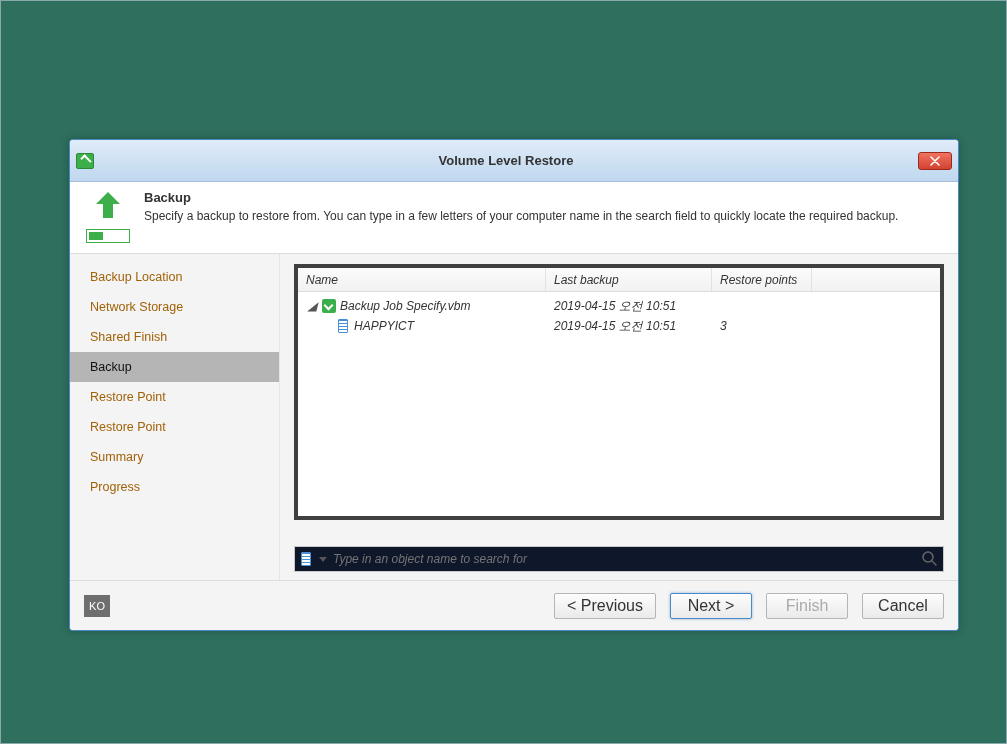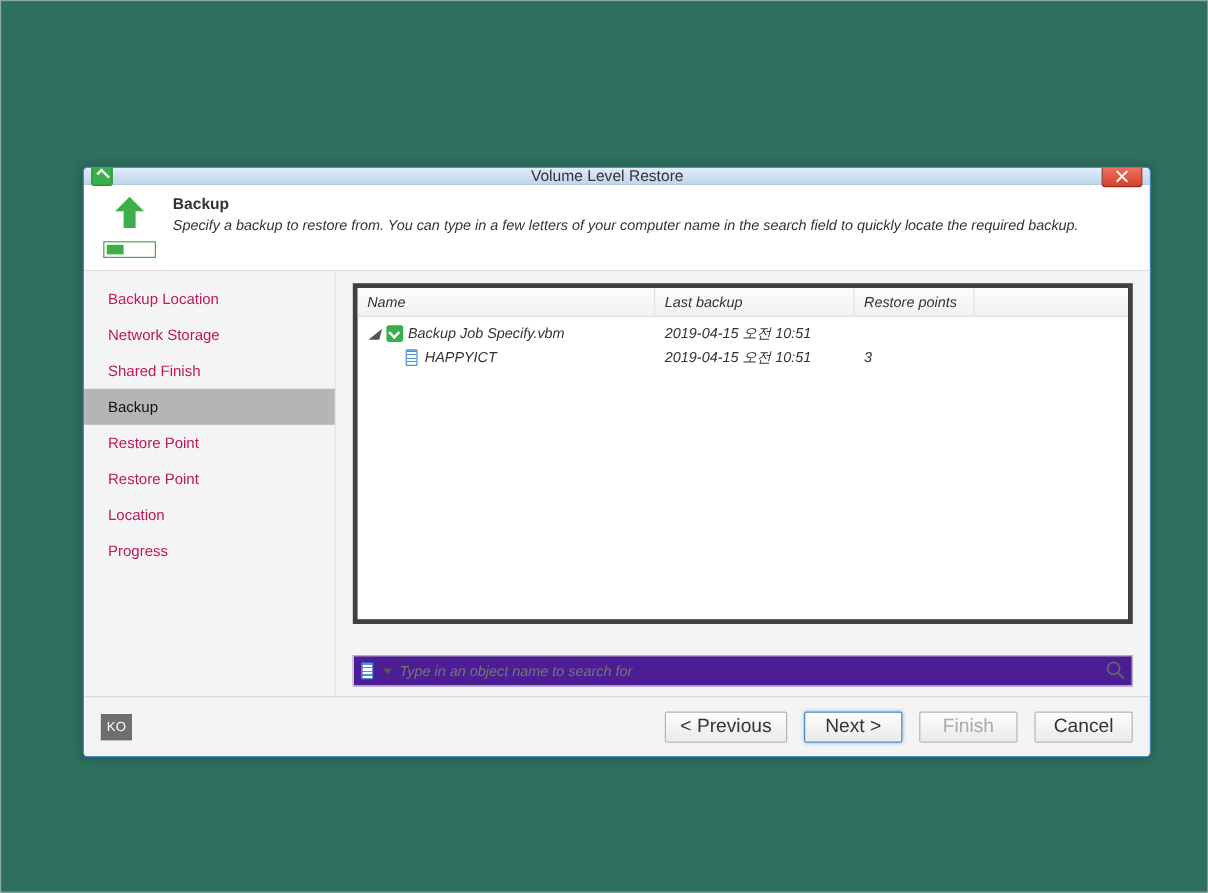--- a/index.html
+++ b/index.html
@@ -22,26 +22,27 @@
     height: 492px;
     background: #fdfdfd;
     border: 1px solid #4a89c7;
     border-radius: 4px;
     box-shadow: 0 0 8px rgba(0,0,0,0.25);
     display: flex;
     flex-direction: column;
     overflow: hidden;
   }
   .titlebar {
-    height: 14px;
+    height: 42px;
     background: linear-gradient(to bottom, #e0ecf8, #bfd7ef);
     display: flex;
     align-items: center;
     position: relative;
     border-bottom: 1px solid #a7bed8;
+    font-weight: bold;
   }
   .titlebar-icon {
     width: 18px;
     height: 16px;
     margin-left: 6px;
     background: #3cae4a;
     position: relative;
     border: 1px solid #2a8a36;
     border-radius: 2px;
   }
@@ -97,36 +98,36 @@
   }
   .header-icon-bar::after {
     content: "";
     position: absolute;
     left: 2px; top: 2px;
     width: 14px; height: 8px;
     background: #3cae4a;
   }
   .header-text { padding-left: 8px; padding-top: 2px; }
   .header-title { font-weight: 600; font-size: 13px; margin-bottom: 4px; }
-  .header-desc { font-size: 12px; color: #333; font-style: italic; }
+  .header-desc { font-size: 12px; color: #333; }
   .body {
     flex: 1;
     display: flex;
     background: #f4f4f4;
   }
   .sidebar {
     width: 210px;
     background: #f4f4f4;
     padding-top: 8px;
     border-right: 1px solid #e5e5e5;
   }
   .sidebar-item {
     padding: 8px 18px;
     font-size: 12.5px;
-    color: #be185d;
+    color: #a16207;
     cursor: pointer;
   }
   .sidebar-item.indent { padding-left: 20px; }
   .sidebar-item.active {
     background: #b5b5b5;
     color: #111;
   }
   .main {
     flex: 1;
     padding: 10px 14px 8px 14px;
@@ -190,21 +191,21 @@
     border-radius: 1px;
     margin: 0 6px;
     position: relative;
     background: repeating-linear-gradient(to bottom, #4a90d9 0 1px, #fff 1px 3px);
   }
   .search-row {
     margin-top: 26px;
     display: flex;
     align-items: center;
     height: 26px;
-    background: #4c1d95;
+    background: #0f172a;
     border: 1px solid #c8c8c8;
     padding: 11px 6px;
   }
   .search-row .comp-icon { margin-left: 0; }
   .search-row .dropdown-caret {
     margin: 0 6px 0 2px;
     width: 0; height: 0;
     border-left: 4px solid transparent;
     border-right: 4px solid transparent;
     border-top: 5px solid #555;
@@ -289,21 +290,21 @@
   </div>
 
   <div class="body">
     <div class="sidebar">
       <div class="sidebar-item indent"><span>Backup Location</span></div>
       <div class="sidebar-item indent"><span>Network Storage</span></div>
       <div class="sidebar-item indent"><span>Shared Finish</span></div>
       <div class="sidebar-item active indent"><span>Backup</span></div>
       <div class="sidebar-item indent"><span>Restore Point</span></div>
       <div class="sidebar-item indent"><span>Restore Point</span></div>
-      <div class="sidebar-item indent"><span>Location</span></div>
+      <div class="sidebar-item indent"><span>Summary</span></div>
       <div class="sidebar-item indent"><span>Progress</span></div>
     </div>
 
     <div class="main">
 
       <div class="tree-container">
         <div class="tree-header">
           <div class="col-name">Name</div>
           <div class="col-last">Last backup</div>
           <div class="col-rp">Restore points</div>

